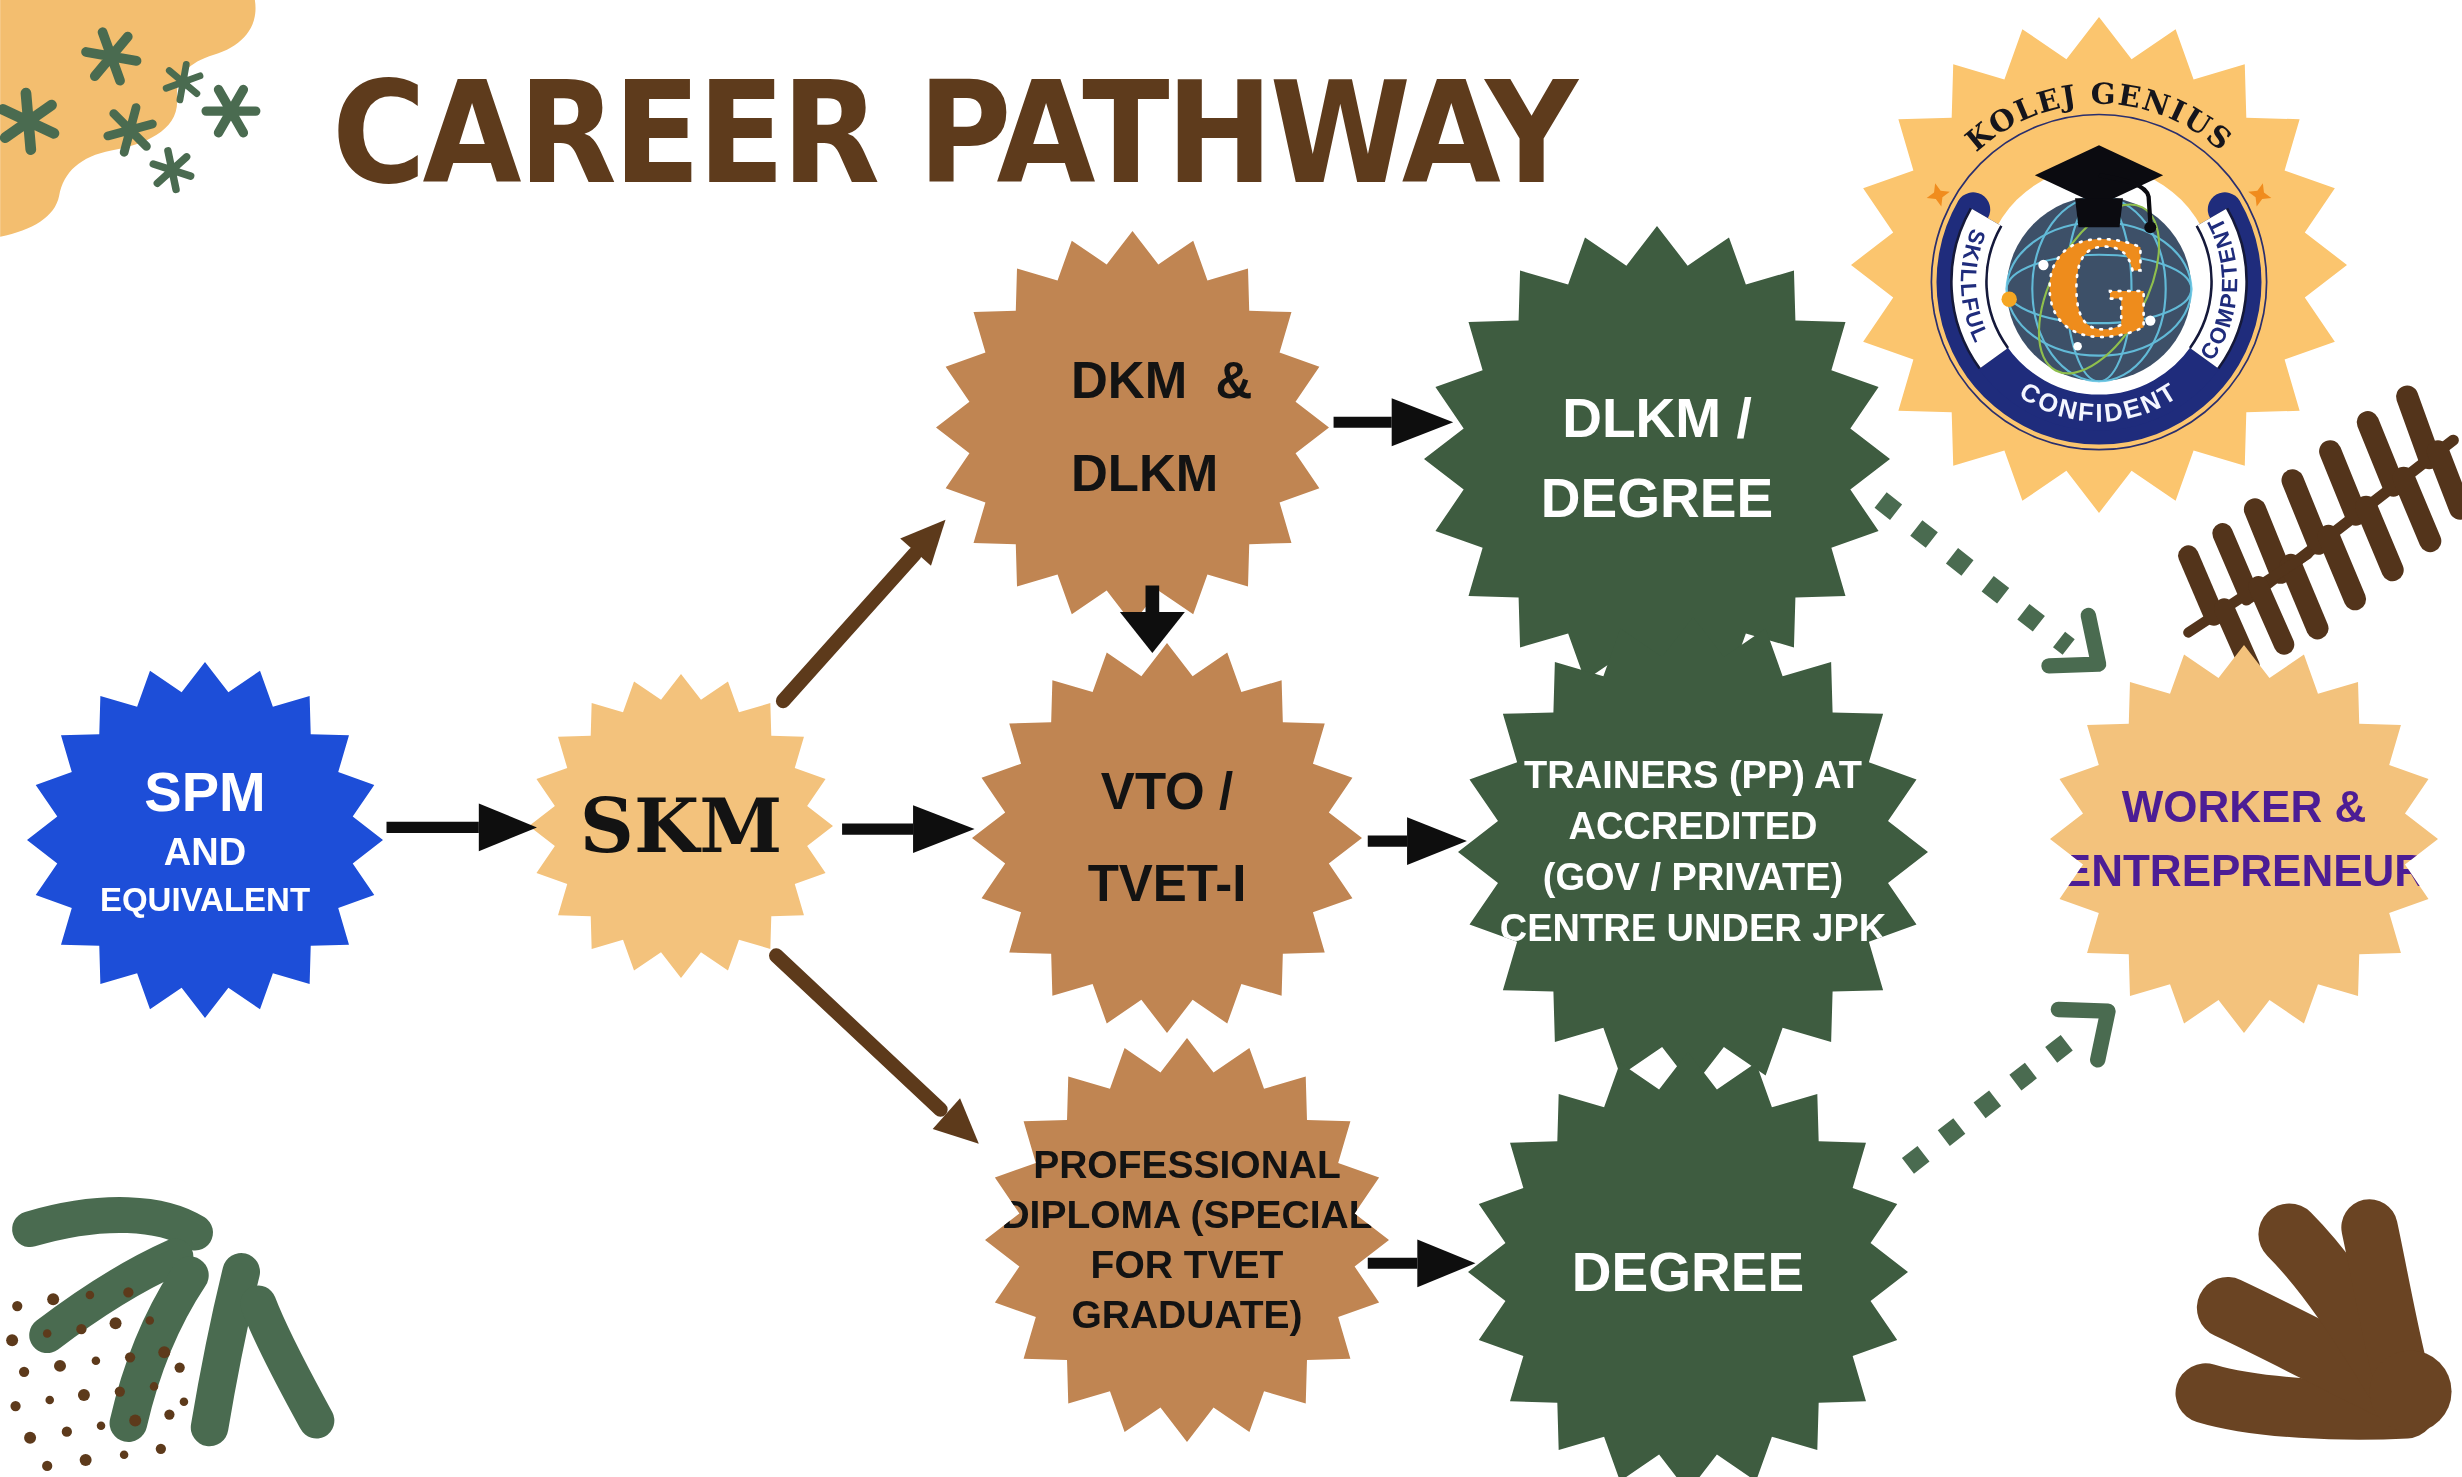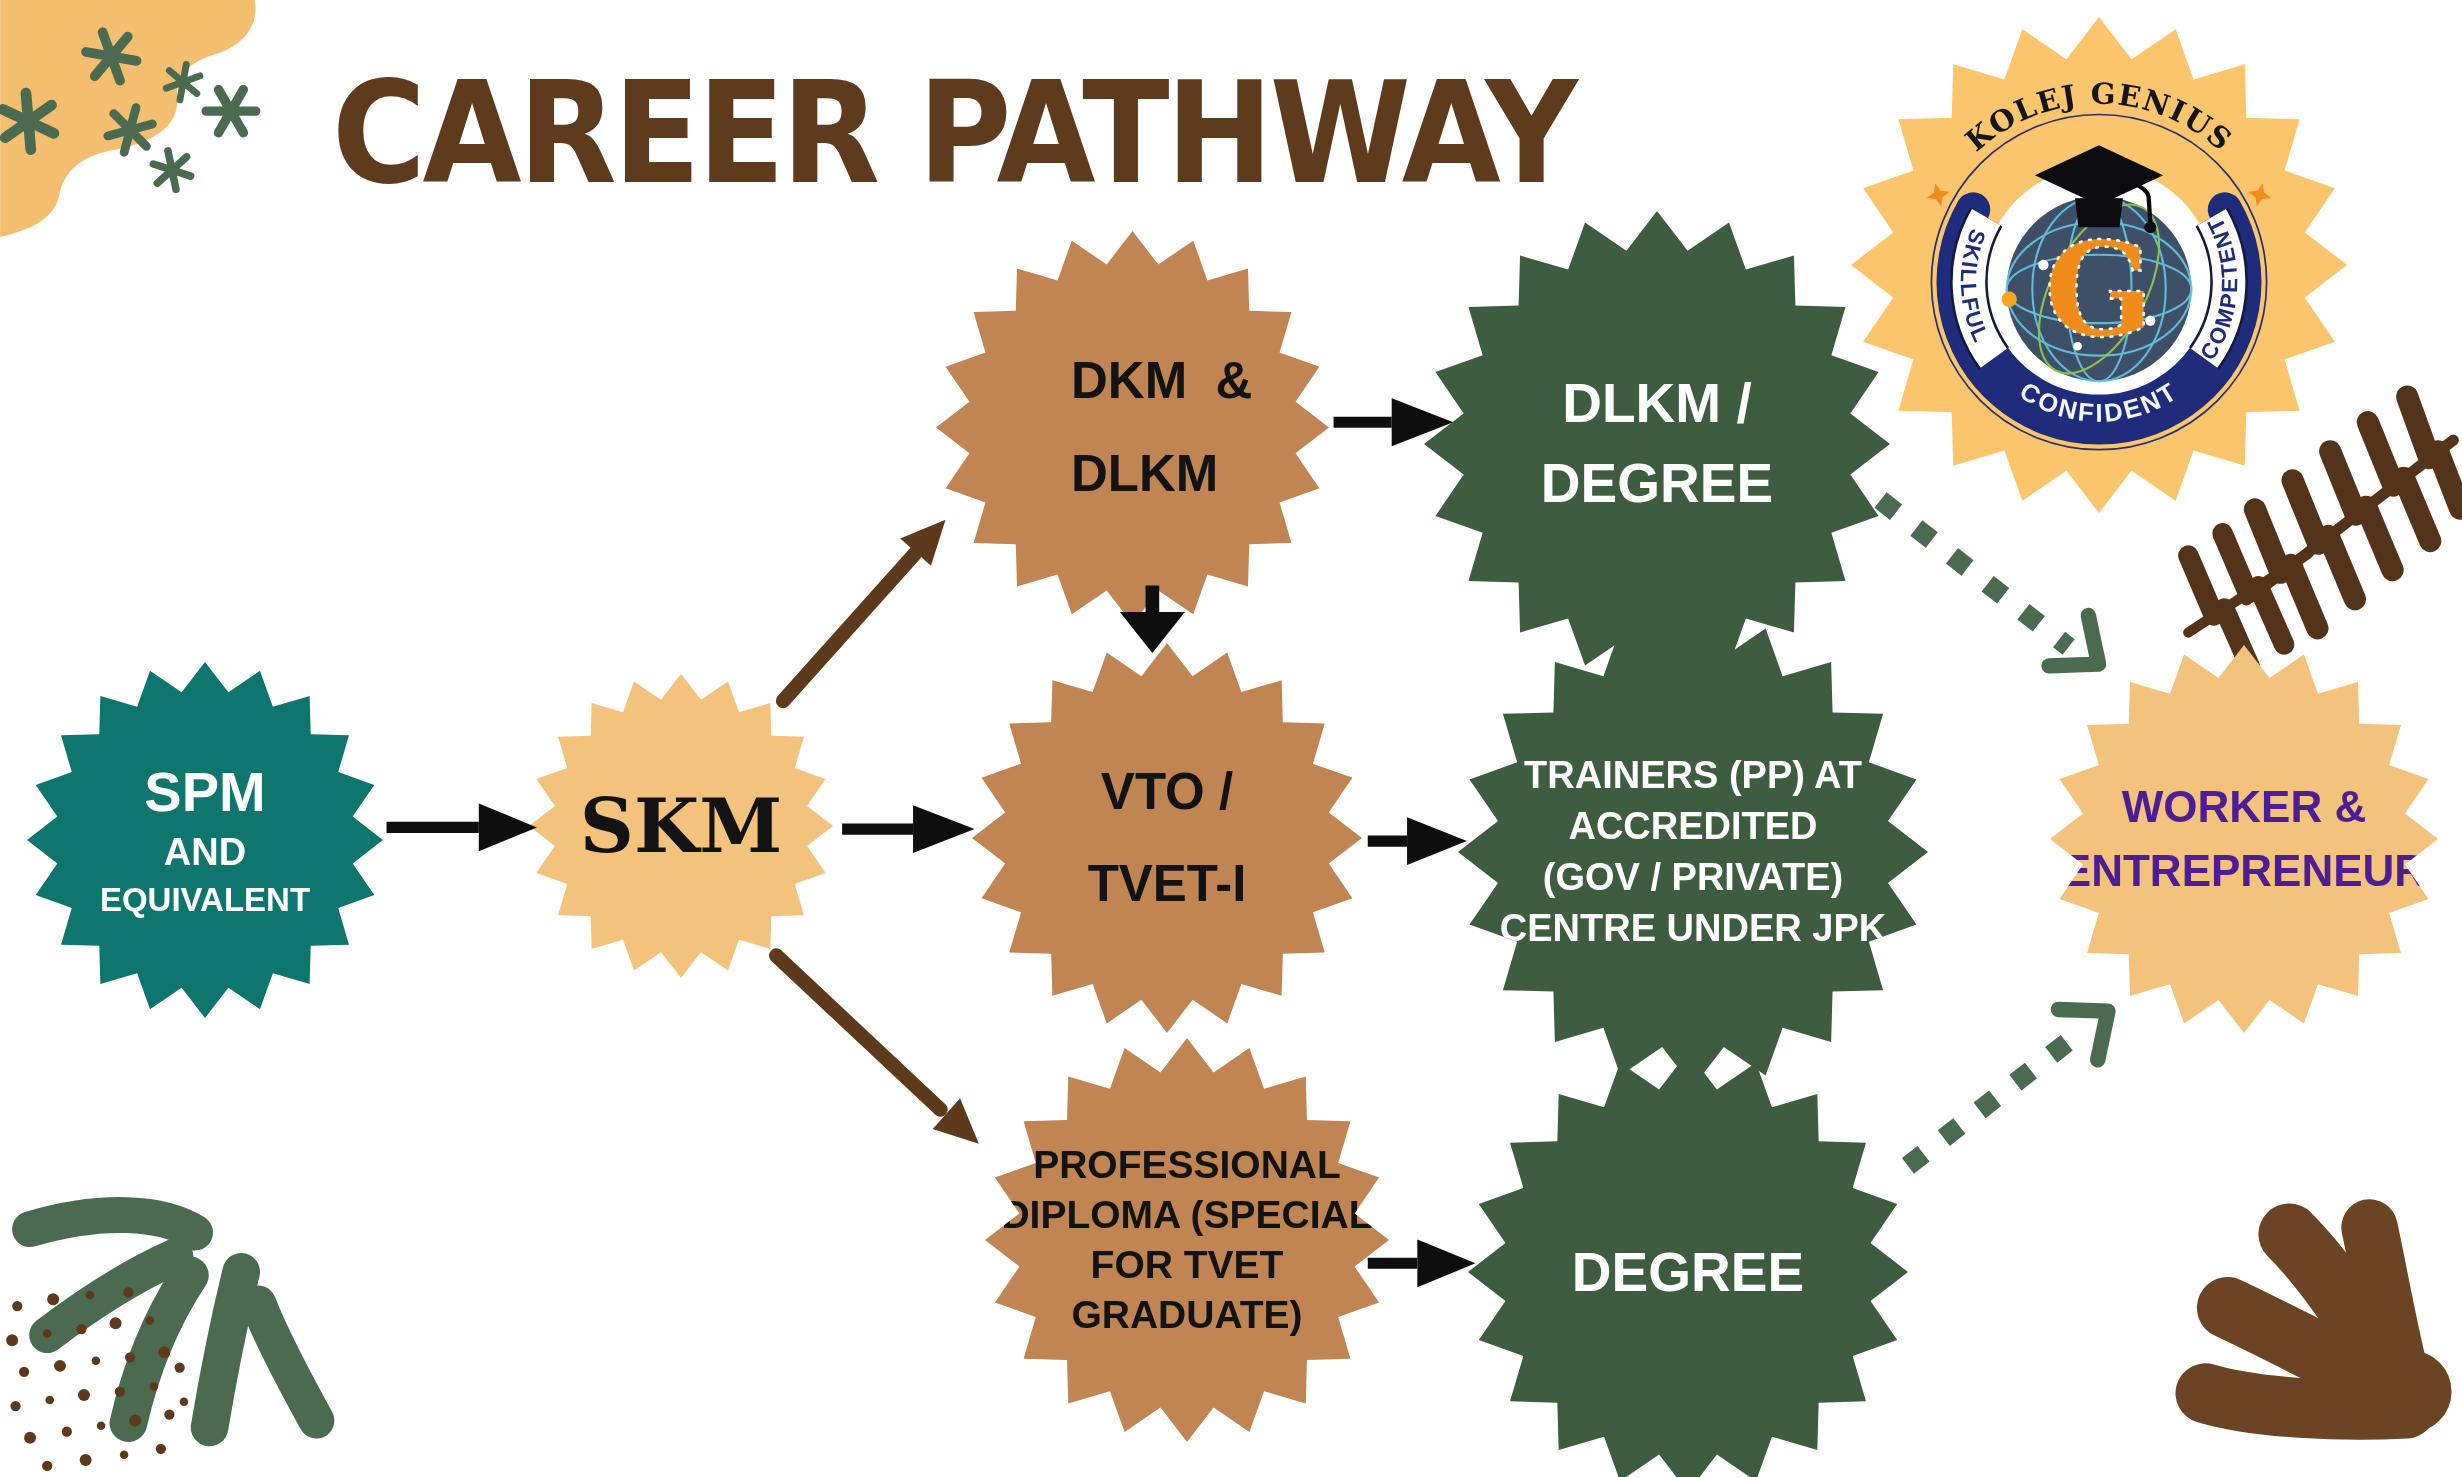--- a/index.html
+++ b/index.html
@@ -11,21 +11,21 @@
     clip-path:polygon(50% 0%,56.57% 8.51%,65.45% 2.45%,69.07% 12.58%,79.39% 9.55%,79.7% 20.3%,
       90.45% 20.61%,87.42% 30.93%,97.55% 34.55%,91.49% 43.43%,100% 50%,91.49% 56.57%,
       97.55% 65.45%,87.42% 69.07%,90.45% 79.39%,79.7% 79.7%,79.39% 90.45%,69.07% 87.42%,
       65.45% 97.55%,56.57% 91.49%,50% 100%,43.43% 91.49%,34.55% 97.55%,30.93% 87.42%,
       20.61% 90.45%,20.3% 79.7%,9.55% 79.39%,12.58% 69.07%,2.45% 65.45%,8.51% 56.57%,
       0% 50%,8.51% 43.43%,2.45% 34.55%,12.58% 30.93%,9.55% 20.61%,20.3% 20.3%,
       20.61% 9.55%,30.93% 12.58%,34.55% 2.45%,43.43% 8.51%);}
   .inner{display:flex;flex-direction:column;align-items:center;justify-content:center;
          text-align:center;width:100%;}
   .keep-ws{white-space:pre;}
-  .brown-dark{background:#0f766e;color:#ffffff;}
+  .brown-dark{background:#1d4ed8;color:#ffffff;}
   .brown-mid{background:#C08552;color:#131313;}
   .green-node{background:#3E5C40;color:#ffffff;}
   .tan-node{background:#F3C27C;color:#131313;}
 
   .title{position:absolute;left:332px;top:51px;width:1265px;color:#5E3B1C;
          font-family:"DejaVu Sans",sans-serif;font-weight:bold;font-size:128px;
          letter-spacing:-3.4px;transform:scaleY(1.1);transform-origin:left top;white-space:pre;}
 
   .node-spm{left:27px;top:662px;width:356px;height:356px;}
   .node-spm .l1{font-size:56px;font-weight:bold;line-height:1.1;}
@@ -36,21 +36,21 @@
   .node-skm .l1{font-family:"DejaVu Serif",serif;font-weight:bold;font-size:75px;}
 
   .node-dkm{left:936px;top:231px;width:393px;height:393px;}
   .node-dkm .inner{align-items:flex-start;text-align:left;padding-left:135px;box-sizing:border-box;}
   .big-two{font-size:51px;font-weight:bold;line-height:1.42;gap:20px;}
 
   .node-vto{left:972px;top:643px;width:390px;height:390px;}
   .node-prof{left:985px;top:1038px;width:404px;height:404px;}
   .node-prof .t{font-size:39px;font-weight:bold;line-height:1.28;justify-content:space-between;}
 
-  .node-dlkmdeg{left:1424px;top:211px;width:466px;height:466px;}
+  .node-dlkmdeg{left:1424px;top:226px;width:466px;height:466px;}
   .green-two{font-size:55px;font-weight:bold;line-height:1.45;}
   .node-trainers{left:1458px;top:617px;width:470px;height:470px;}
   .node-trainers .t{font-size:38px;font-weight:bold;line-height:1.34;}
   .node-degree{left:1468px;top:1052px;width:440px;height:440px;}
   .node-degree .l1{font-size:55px;font-weight:bold;}
 
   .node-worker{left:2050px;top:645px;width:388px;height:388px;}
   .node-worker .t{font-size:44px;font-weight:bold;line-height:1.45;color:#4c1d95;}
 
   .logo-burst{left:1851px;top:17px;width:496px;height:496px;background:#FBC56E;}

